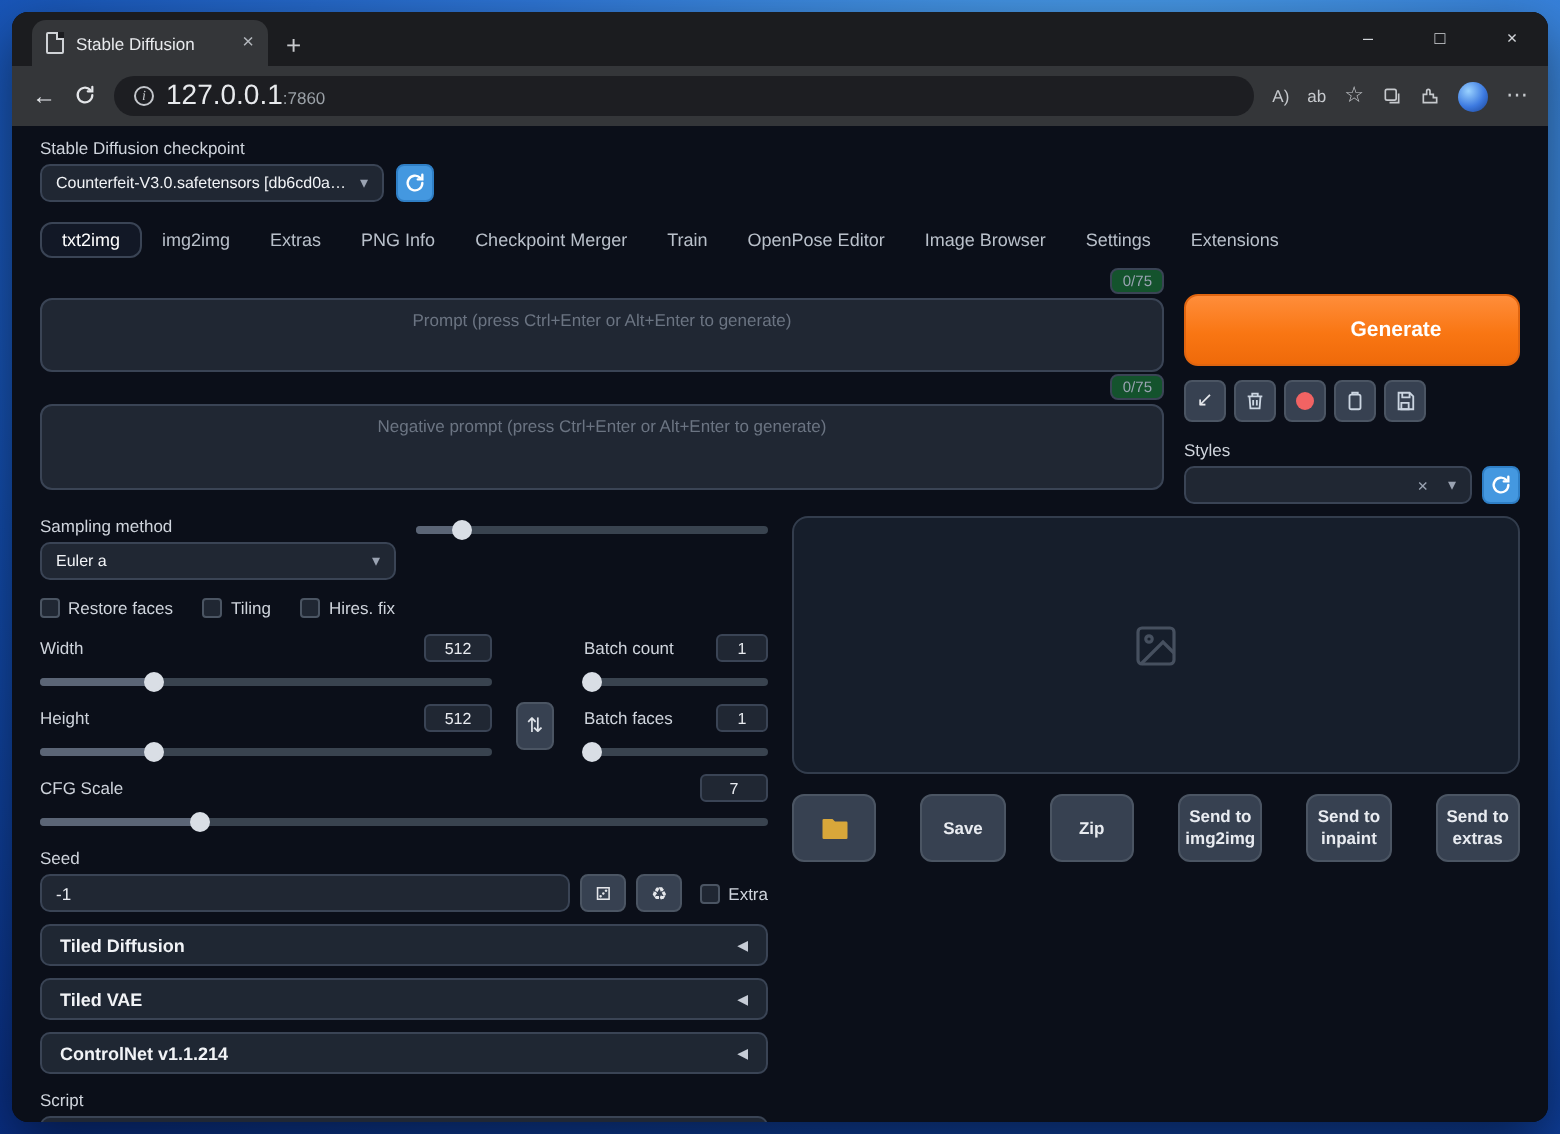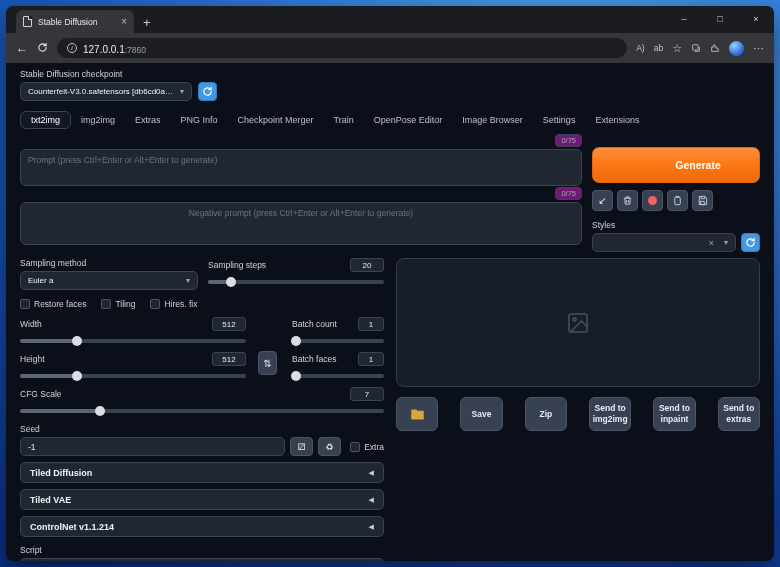--- a/index.html
+++ b/index.html
@@ -21,44 +21,44 @@
   .doc-icon { width:9px; height:11px; border:1px solid #cfd2d6; border-radius:1px; position:relative; flex:none; }
   .doc-icon:after { content:""; position:absolute; right:-1px; top:-1px; width:3px; height:3px; background:#1b1c1f; border-left:1px solid #cfd2d6; border-bottom:1px solid #cfd2d6; }
   .newtab { color:#c8cacd; font-size:13px; margin:0 0 4px 9px; line-height:1; }
   .tabstrip .spacer { flex:1; }
   .wincontrols { display:flex; align-self:flex-start; }
   .winbtn { width:36px; height:26px; display:flex; align-items:center; justify-content:center; color:#d2d5d9; font-size:9px; }
   .toolbar { height:30px; background:#343639; display:flex; align-items:center; padding:0 10px; gap:9px; flex:none; }
   .navbtn { color:#e4e6e9; font-size:12px; line-height:1; }
   .addressbar { flex:1; height:20px; background:#1d1e22; border-radius:10px; display:flex; align-items:center; gap:6px; padding:0 10px; }
   .info-badge { width:10px; height:10px; border:1px solid #c3c6cb; border-radius:50%; color:#c3c6cb; font-size:7px; font-style:italic; display:flex; align-items:center; justify-content:center; font-family:"Liberation Serif", serif; }
-  .url-host { font-size:10px; color:#e8eaed; }
+  .url-host { font-size:14px; color:#e8eaed; }
   .url-port { font-size:8.5px; color:#9aa0a6; }
   .tb-icon { color:#c6c9cd; font-size:8.5px; line-height:1; display:flex; align-items:center; }
   .avatar { width:15px; height:15px; border-radius:50%; background:radial-gradient(circle at 35% 30%, #9ad2ff 0%, #3d7ae0 55%, #173f8f 100%); }
   
   .page { flex:1; background:#0b0f19; padding:6px 14px 0 14px; overflow:hidden; color:#e5e7eb; }
   .sec-label { font-size:8.5px; color:#cfd4dc; margin-bottom:3px; }
   .ckpt-row { display:flex; align-items:center; gap:6px; }
   .select { height:19px; background:#202733; border:1px solid #3a4455; border-radius:5px; display:flex; align-items:center; justify-content:space-between; gap:6px; padding:0 7px; font-size:8px; color:#f1f3f6; white-space:nowrap; }
   .select .caret { color:#9aa3b2; font-size:8px; }
   .ckpt-select { width:172px; }
   .blue-btn { width:19px; height:19px; border-radius:4px; background:#4498e0; border:1px solid #2f7fc6; display:flex; align-items:center; justify-content:center; flex:none; }
   
   .tabs-nav { display:flex; align-items:center; margin:10px 0 4px 0; }
   .nav-item { font-size:9px; color:#b9c0ca; padding:4px 10px; white-space:nowrap; }
   .nav-item.active { color:#ffffff; background:#121826; border:1px solid #3a4455; border-radius:6px; padding:3px 10px; }
   
   .top { display:flex; gap:10px; }
   .prompt-col { flex:1; min-width:0; }
   .counter-row { display:flex; justify-content:flex-end; margin:1px 0 2px 0; }
-  .counter { font-size:7.5px; color:#9aa3b2; border:1px solid #3a4455; background:#701a75; border-radius:4px; padding:1px 5px; }
+  .counter { font-size:7.5px; color:#9aa3b2; border:1px solid #3a4455; background:#14532d; border-radius:4px; padding:1px 5px; }
   textarea.prompt { width:100%; background:#202733; border:1px solid #3a4455; border-radius:6px; resize:none; color:#e5e7eb; font-size:8.5px; padding:5px 7px; font-family:"Liberation Sans", sans-serif; display:block; }
   textarea.prompt::placeholder { color:#6b7482; }
-  .ta-main { height:37px; }
+  .ta-main { height:37px;text-align:center; }
   .ta-neg { height:43px;text-align:center; }
   .action-col { width:168px; flex:none; display:flex; flex-direction:column; }
   .generate-btn { height:36px; border-radius:7px; border:1px solid #e06510; background:linear-gradient(180deg,#ff8d3a 0%,#f97613 55%,#ef6a0a 100%); color:#fff; font-size:10.5px; font-weight:700; display:flex; align-items:center; justify-content:center; margin-top:14px;padding-left:44px; }
   .tool-row { display:flex; gap:4px; margin-top:7px; }
   .tbtn { width:21px; height:21px; border-radius:4px; background:#374151; border:1px solid #4b5563; display:flex; align-items:center; justify-content:center; color:#e5e7eb; font-size:10px; line-height:1; }
   .red-dot { width:9px; height:9px; border-radius:50%; background:#f16363; }
   .styles-label { font-size:8.5px; color:#cfd4dc; margin:9px 0 3px 0; }
   .styles-row { display:flex; align-items:center; gap:5px; }
   .styles-select { flex:1; justify-content:flex-end; }
   .styles-select .x { color:#9aa3b2; font-size:9px; margin-right:4px; }
@@ -239,24 +239,20 @@
       <div class="settings-col">
         <div class="row-a">
           <div class="left">
             <div class="sec-label">Sampling method</div>
             <div class="select">
               <span>Euler a</span>
               <span class="caret">▾</span>
             </div>
           </div>
           <div class="right">
-            <div class="grp-head">
-              <span class="grp-label">Sampling steps</span>
-              <input class="numbox" value="20" style="">
-            </div>
             <div class="slider">
               <div class="track"></div>
                 <div class="fill" style="width:13%"></div>
                 <div class="handle" style="left:13%"></div>
             </div>
           </div>
         </div>
 
         <div class="chk-row">
           <span class="chk">

